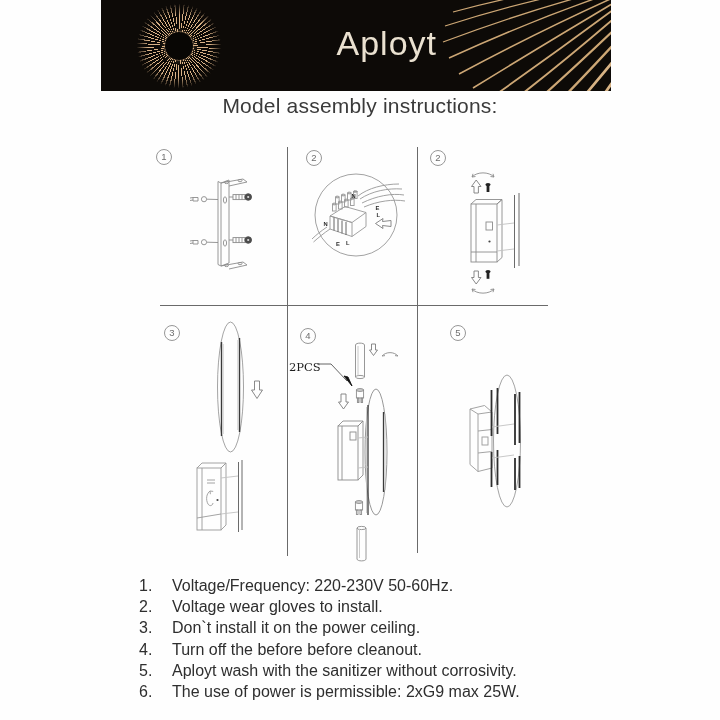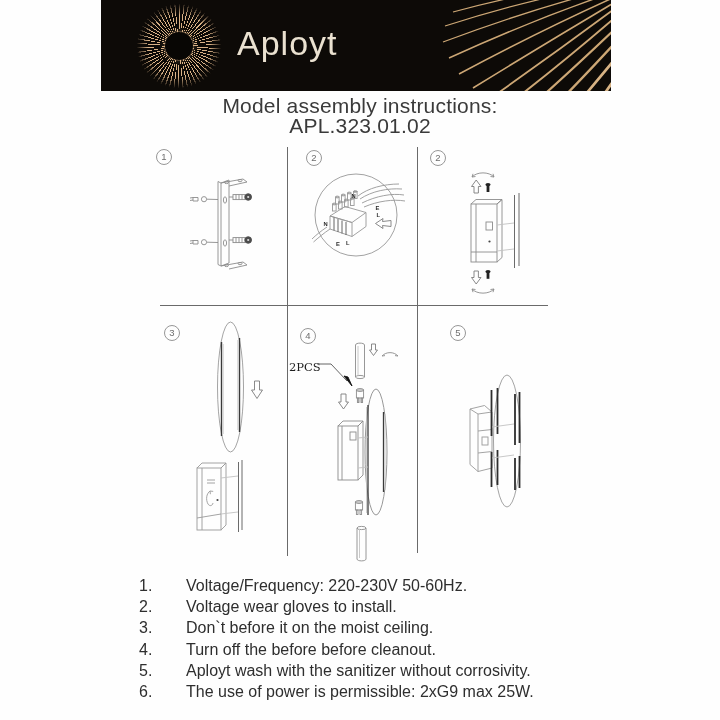--- a/index.html
+++ b/index.html
@@ -7,37 +7,37 @@
   .page{position:absolute;inset:0;background:#fefefe;}
 
   
   .banner{position:absolute;left:101px;top:0;width:510px;height:91px;background:#0d0a07;overflow:hidden;}
   .sunburst{position:absolute;left:36px;top:4px;width:84px;height:84px;border-radius:50%;
     background:
       radial-gradient(circle, rgba(13,10,7,0) 0 52%, #0d0a07 72%),
       repeating-conic-gradient(#dab287 0deg 1.7deg, rgba(13,10,7,0.03) 1.7deg 6.2deg);}
   .sunburst::after{content:'';position:absolute;inset:28px;background:#080604;border-radius:50%;
     box-shadow:0 0 0 1px rgba(218,178,135,0.35), 0 0 6px 1px rgba(218,178,135,0.25);}
-  .brand{position:absolute;left:136px;top:24px;width:200px;color:#eae1d0;font-size:34px;letter-spacing:1px;font-weight:400;}
+  .brand{position:absolute;left:136px;top:24px;width:200px;color:#eae1d0;font-size:34px;letter-spacing:1px;font-weight:400;text-align:right;}
   .rays{position:absolute;right:0;top:0;}
 
   
   .title{position:absolute;left:0;top:96px;width:720px;text-align:center;color:#3a3a3a;
     font-size:21px;line-height:19.5px;letter-spacing:0.2px;font-weight:400;}
 
   
   .diagram-svg{position:absolute;left:0;top:0;}
   .stepnum{position:absolute;width:14px;height:14px;border:1px solid #979797;border-radius:50%;
     color:#6d6d6d;font-size:9.5px;line-height:14px;text-align:center;background:transparent;}
 
   
   .instructions{position:absolute;left:139px;top:575px;color:#2e2e2e;font-size:16px;line-height:21.2px;}
   .item{display:flex;}
   .item .num{min-width:19px;}
-  .item .text{margin-left:28px;white-space:nowrap;}
+  .item .text{margin-left:14px;white-space:nowrap;}
 </style>
 </head>
 <body>
 
 <div class="page">
 
   <div class="banner">
     <div class="sunburst"></div>
     <div class="brand">Aployt</div>
     <svg class="rays" width="510" height="91" viewBox="0 0 510 91">
@@ -56,21 +56,20 @@
         <path d="M558,18 Q514,78 488,116" stroke-width="2.8" stroke="#d8b384"></path>
         <path d="M566,22 Q528,82 508,118" stroke-width="3" stroke="#e0bd8e"></path>
         <path d="M574,26 Q542,86 528,120" stroke-width="3" stroke="#e0bd8e"></path>
         <path d="M583,30 Q556,88 548,122" stroke-width="3.2" stroke="#e0bd8e"></path>
       </g>
     </svg>
   </div>
 
   <div class="title">
     <div>Model assembly instructions:</div>
-    <div>APL.323.01.02</div>
   </div>
 
   <span class="stepnum" style="left:156px;top:149px;">1</span>
   <span class="stepnum" style="left:306px;top:150px;">2</span>
   <span class="stepnum" style="left:430px;top:150px;">2</span>
   <span class="stepnum" style="left:164px;top:325px;">3</span>
   <span class="stepnum" style="left:300px;top:328px;">4</span>
   <span class="stepnum" style="left:450px;top:325px;">5</span>
 
   <svg class="diagram-svg" width="720" height="720" viewBox="0 0 720 720">
@@ -341,21 +340,21 @@
     <div class="item">
       <span class="num">1.</span>
       <span class="text">Voltage/Frequency: 220-230V 50-60Hz.</span>
     </div>
     <div class="item">
       <span class="num">2.</span>
       <span class="text">Voltage wear gloves to install.</span>
     </div>
     <div class="item">
       <span class="num">3.</span>
-      <span class="text">Don`t before it on the moist ceiling.</span>
+      <span class="text">Don`t install it on the power ceiling.</span>
     </div>
     <div class="item">
       <span class="num">4.</span>
       <span class="text">Turn off the before before cleanout.</span>
     </div>
     <div class="item">
       <span class="num">5.</span>
       <span class="text">Aployt wash with the sanitizer without corrosivity.</span>
     </div>
     <div class="item">

